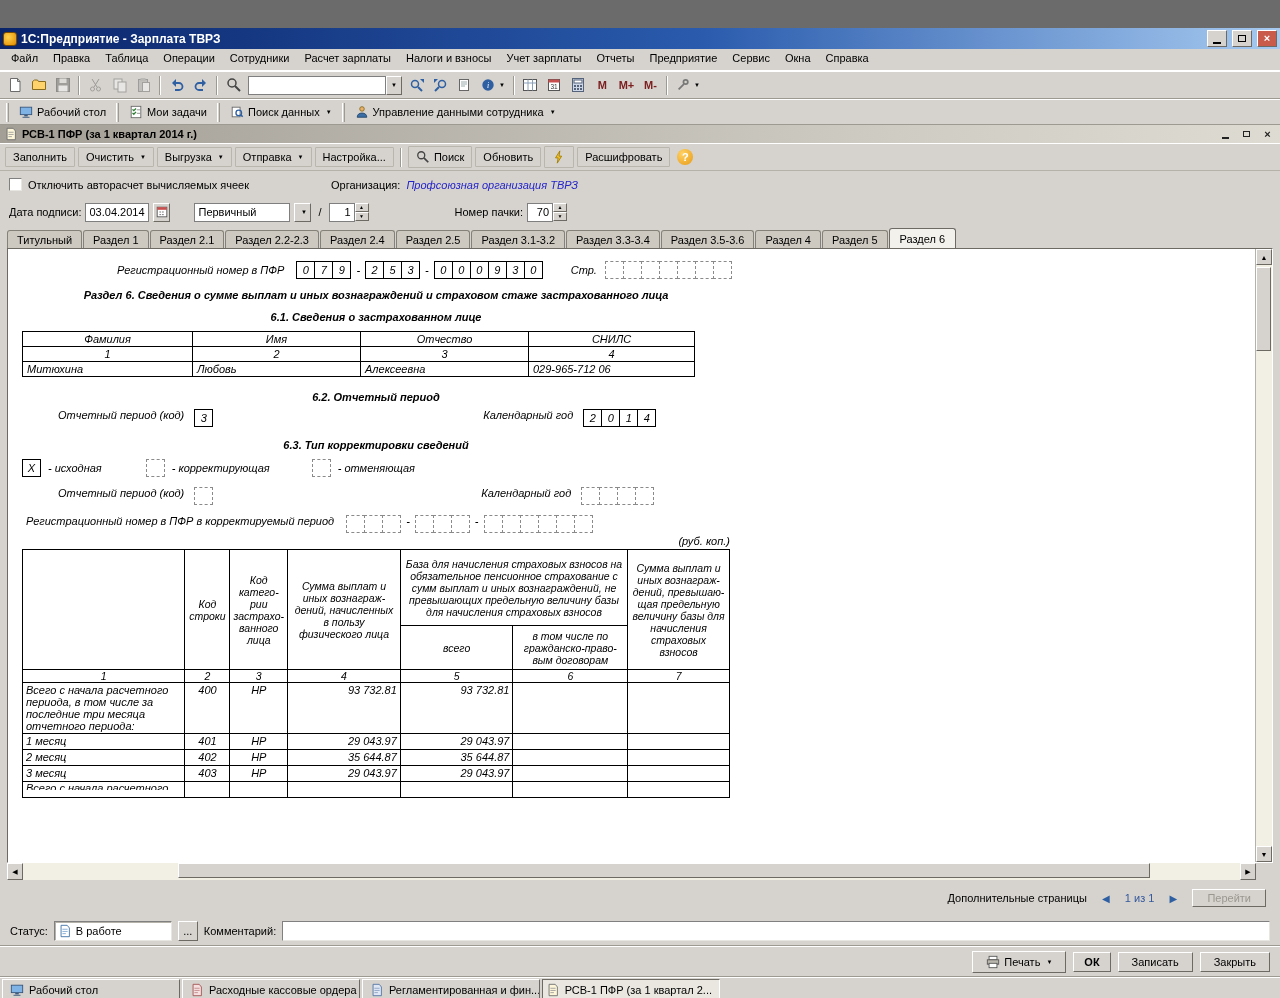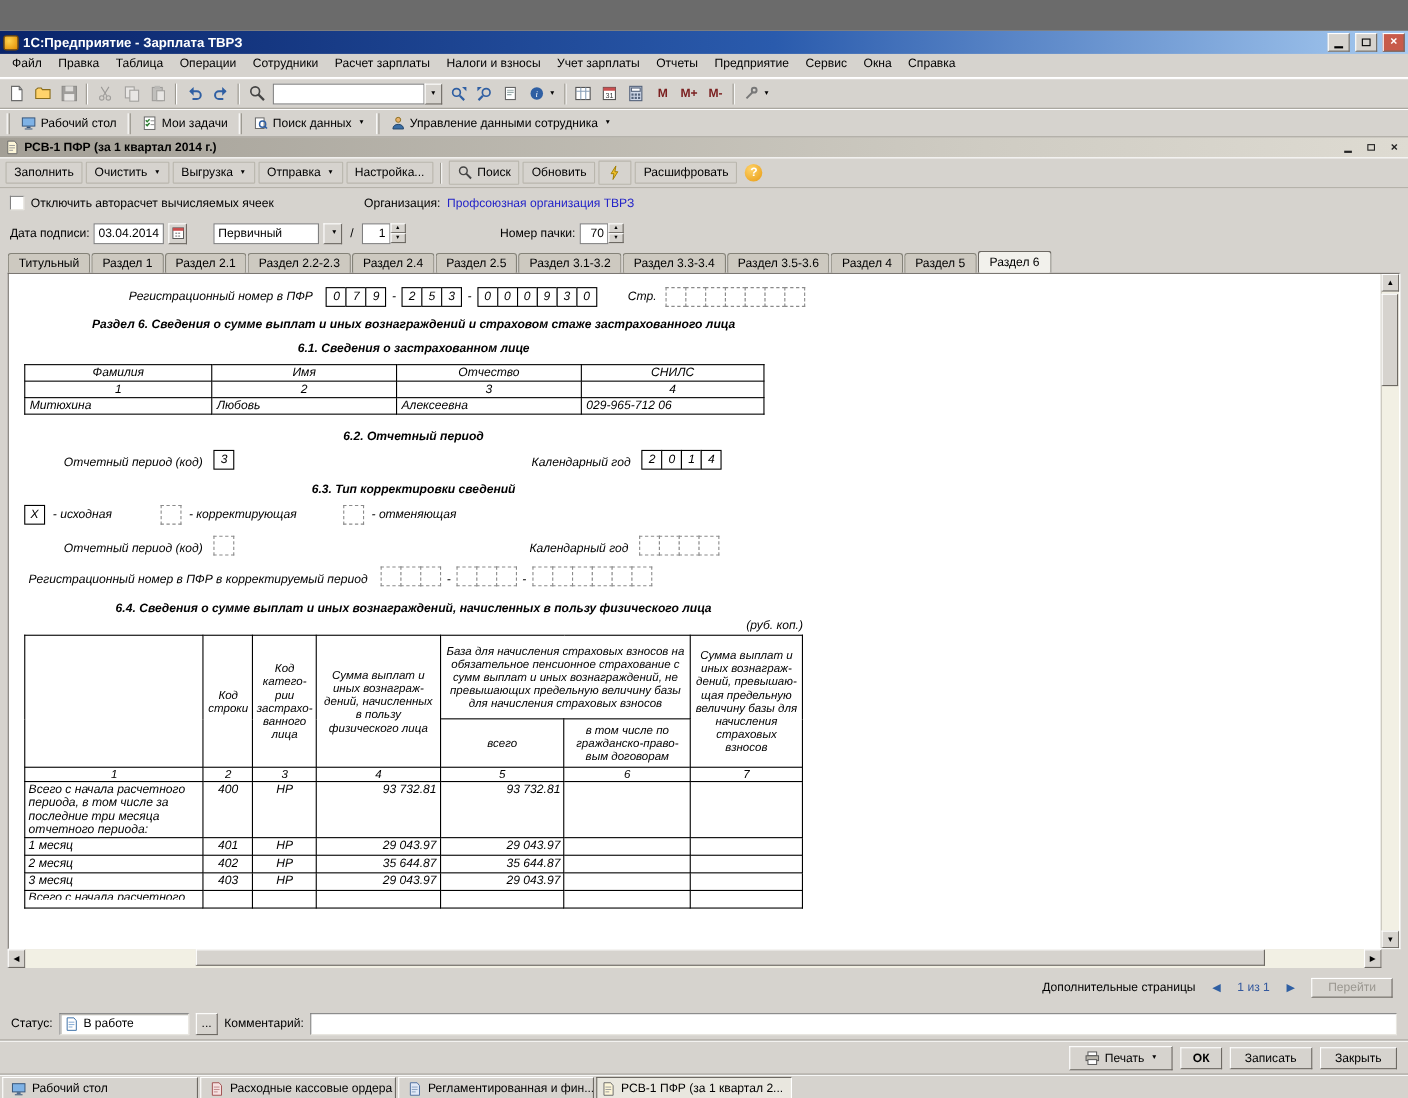--- a/index.html
+++ b/index.html
@@ -49,21 +49,21 @@
   .mdibtn .minline { width:7px; height:2px; background:#222; margin-top:7px; }
   .mdibtn .sq { width:7px; height:6px; border:1px solid #222; display:inline-block; }
   
   .docbar { height:27px; flex:0 0 27px; display:flex; align-items:center; gap:3px; padding:0 5px; border-bottom:1px solid #b5b2aa; }
   .dbtn { display:flex; align-items:center; gap:4px; padding:3px 7px; border:1px solid #b9b6ad; background:#d6d3ce; border-radius:1px; }
   .helpbtn { width:16px; height:16px; border-radius:50%; background:radial-gradient(circle at 35% 30%, #ffd267, #e79a12); color:#fff; font-weight:bold;
     display:flex; align-items:center; justify-content:center; margin-left:4px; font-size:11px; }
   
   .optrow { height:27px; flex:0 0 27px; display:flex; align-items:center; gap:6px; padding:0 9px; }
   .checkbox { width:13px; height:13px; background:#fff; border:1px solid; border-color:#808080 #e8e6e0 #e8e6e0 #808080; }
-  .orglink { color:#2424c8; }
+  .orglink { color:#2424c8;font-style:italic; }
   .daterow { height:28px; flex:0 0 28px; display:flex; align-items:center; gap:4px; padding:0 9px; }
   .daterow input { height:19px; border:1px solid #7f7f7f; background:#fff; font:11px "Liberation Sans",sans-serif; padding:0 3px; }
   .minibtn { width:17px; height:19px; display:flex; align-items:center; justify-content:center; }
   .spin { display:flex; align-items:center; }
   .spin input { width:26px; text-align:right; }
   .spin-btns { display:flex; flex-direction:column; }
   .sb { width:14px; height:9px; display:flex; align-items:center; justify-content:center; font-size:5px; line-height:1;
     background:#d6d3ce; border:1px solid; border-color:#fff #6d6963 #6d6963 #fff; }
   
   .tabsrow { height:22px; flex:0 0 22px; display:flex; align-items:flex-end; padding:0 7px; }
@@ -76,21 +76,21 @@
   .ctitle { text-align:center; font-weight:bold; margin:10px 0 4px; }
   .regrow { display:flex; align-items:center; margin-left:95px; }
   .cellbox { width:19px; height:18px; border:1px solid #000; display:inline-flex; align-items:center; justify-content:center; margin-left:-1px; background:#fff; }
   .cellbox.first { margin-left:0; }
   .cellbox.empty { border:1px dashed #8a8a8a; }
   .dashsep { margin:0 5px; }
   table.ptable { border-collapse:collapse; margin-top:8px; }
   table.ptable td { border:1px solid #000; padding:1px 4px; height:15px; }
   .ctr { text-align:center; }
   .rgt { text-align:right; }
-  .row62 { display:flex; align-items:flex-end; margin-top:6px; }
+  .row62 { display:flex; align-items:flex-start; margin-top:6px; }
   .hint { margin:5px 0 0 4px; }
   .xrow { display:flex; align-items:center; margin-top:8px; gap:7px; }
   .rub { text-align:right; width:708px; margin-top:2px; }
   table.paytable { border-collapse:collapse; margin-top:2px; table-layout:fixed; }
   table.paytable td { border:1px solid #000; padding:1px 3px; font-size:10.5px; vertical-align:middle; overflow:hidden; }
   table.paytable tr.hrow td { text-align:center; }
   table.paytable tr.nrow td { text-align:center; height:13px; padding:0; font-size:10.5px; }
   table.paytable tr.drow td { vertical-align:top; font-size:11px; height:16px; }
   .clip { height:8px; overflow:hidden; line-height:12px; }
   
@@ -569,21 +569,20 @@
           <span class="cellbox empty"></span>
           <span class="dashsep">-</span>
           <span class="cellbox first empty"></span>
           <span class="cellbox empty"></span>
           <span class="cellbox empty"></span>
           <span class="cellbox empty"></span>
           <span class="cellbox empty"></span>
           <span class="cellbox empty"></span>
         </div>
 
-        <div class="ctitle" style="margin-top:14px">6.4. Сведения о сумме выплат и иных вознаграждений, начисленных в пользу физического лица</div>
         <div class="rub">(руб. коп.)</div>
 
         <table class="paytable">
           <colgroup>
               <col style="width:163px">
               <col style="width:45px">
               <col style="width:57px">
               <col style="width:113px">
               <col style="width:113px">
               <col style="width:115px">

